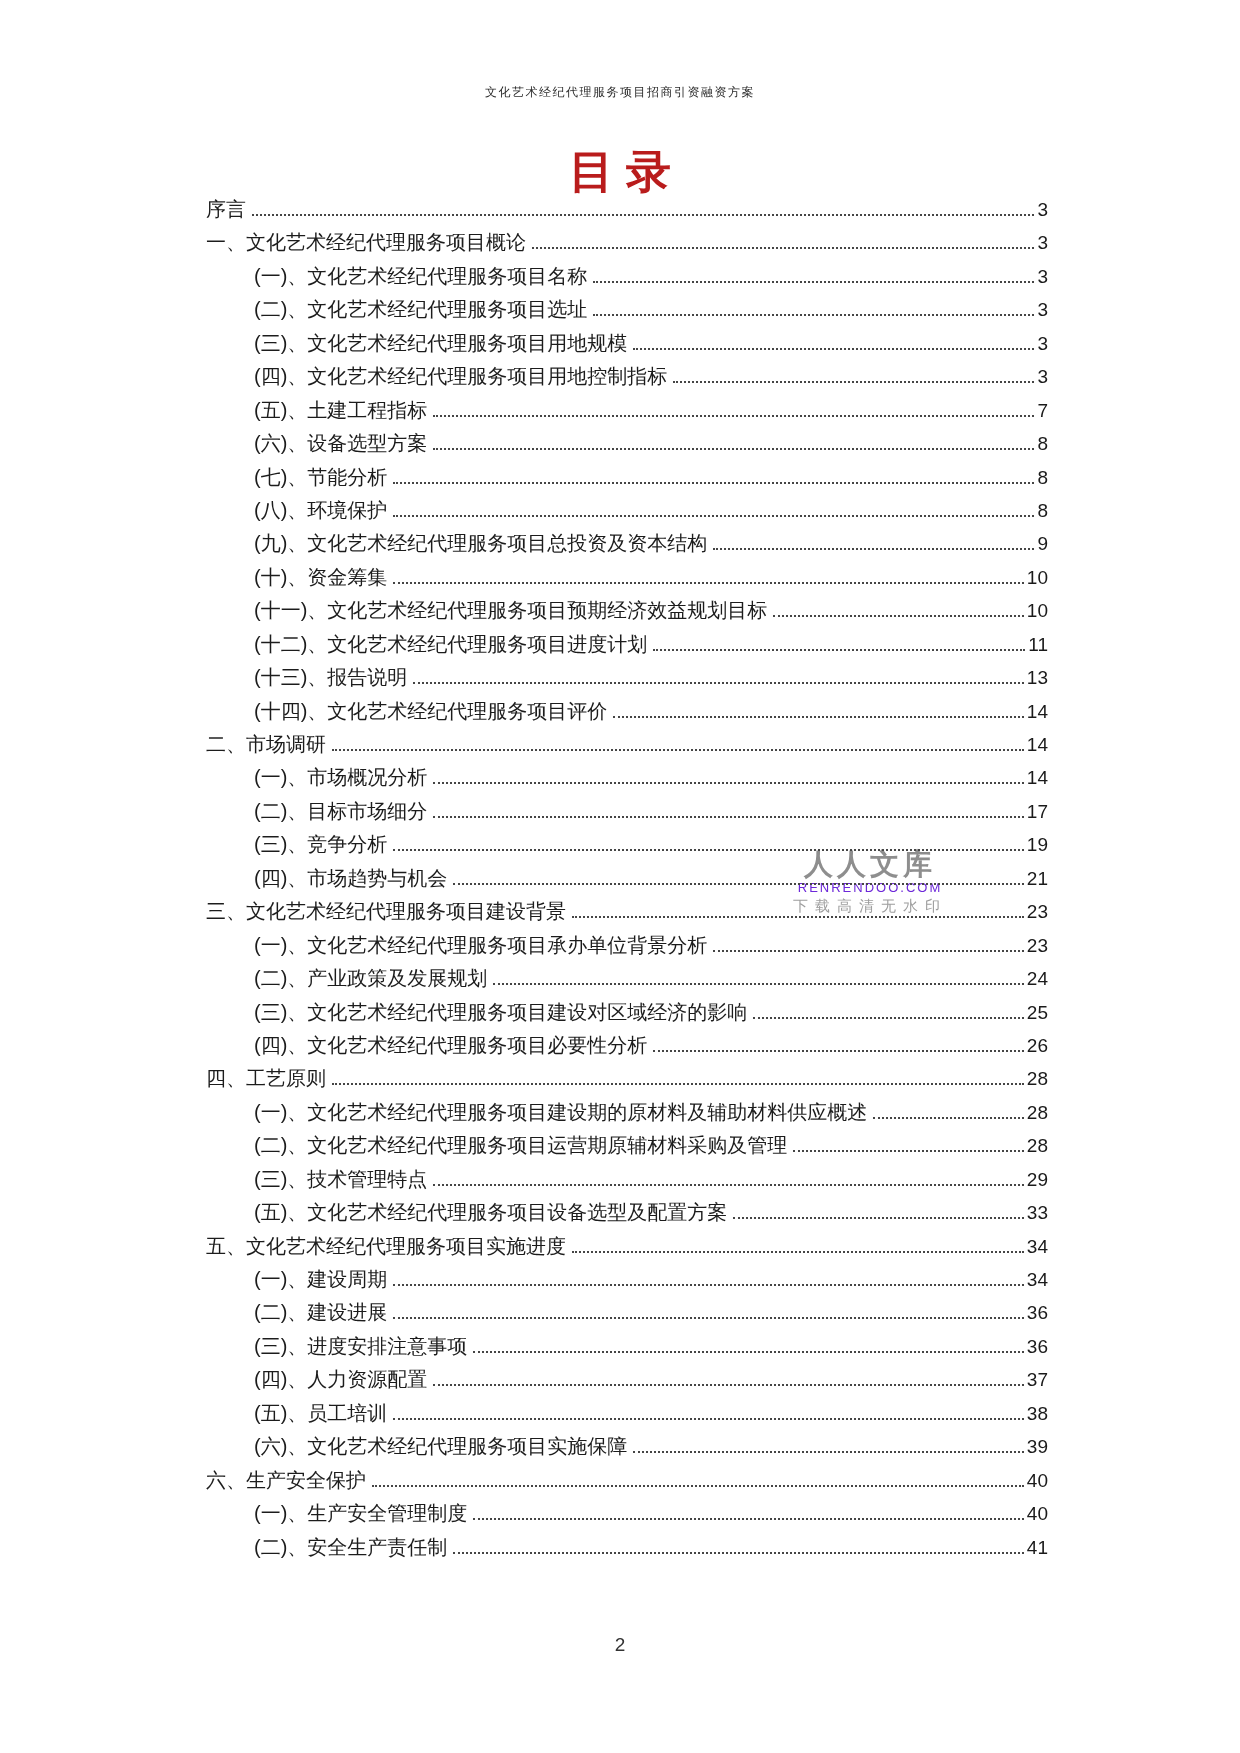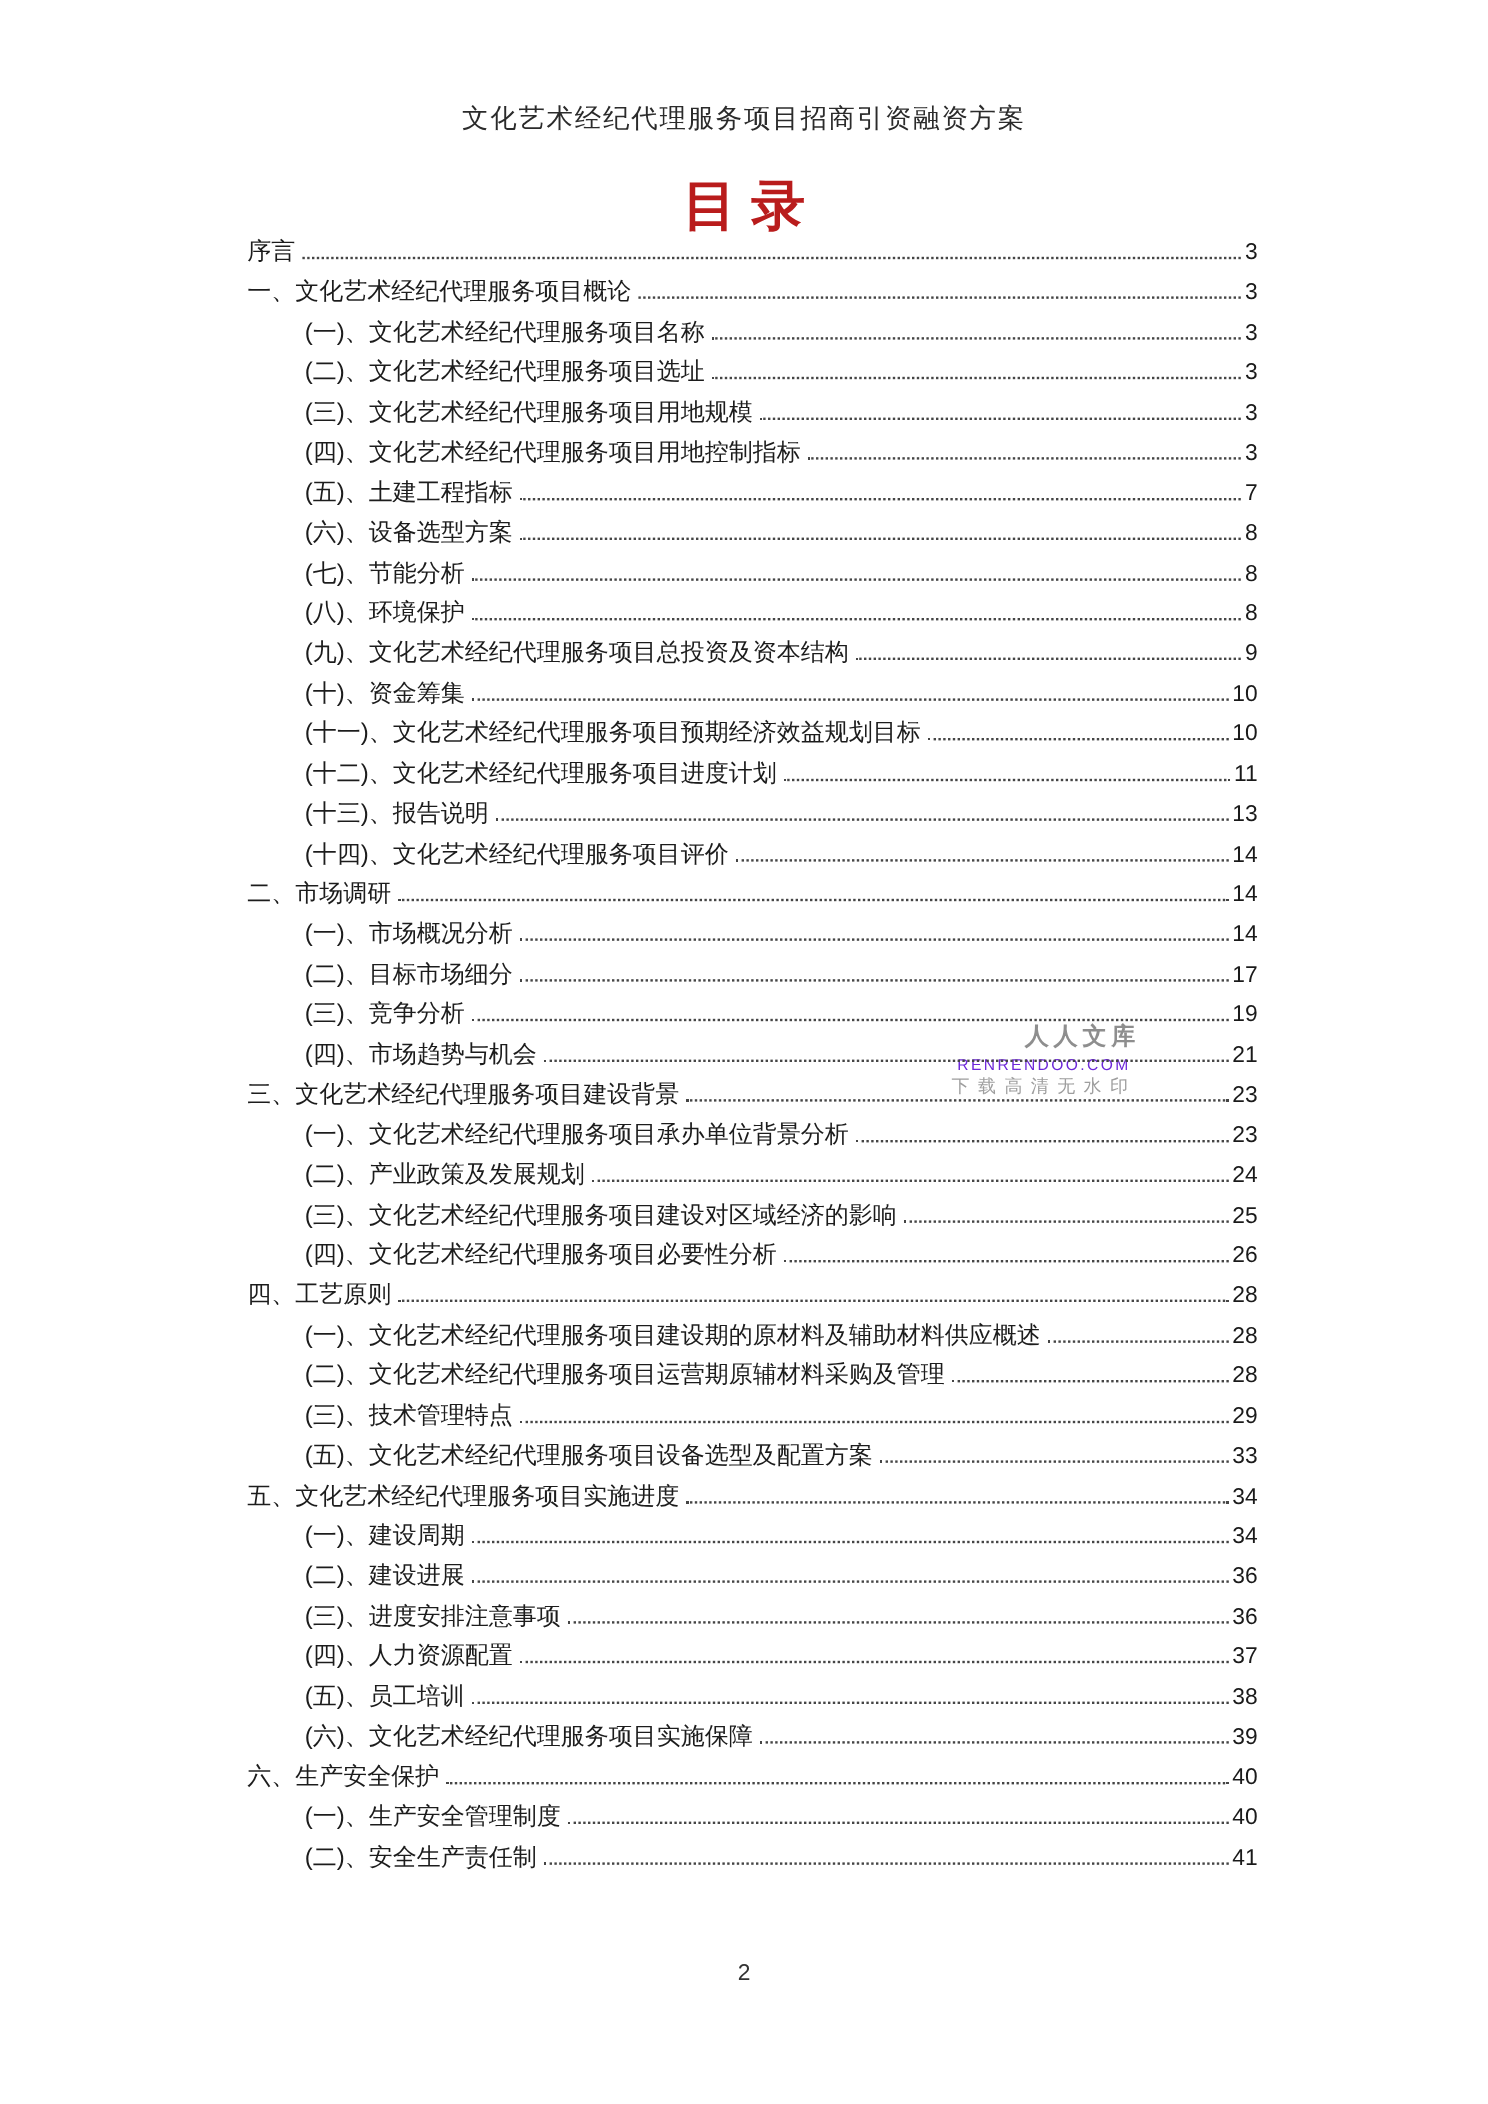--- a/index.html
+++ b/index.html
@@ -11,21 +11,21 @@
     overflow: hidden;
     font-family: "Liberation Sans", sans-serif;
     color: #1a1a1a;
   }
   .doc-header {
     position: absolute;
     top: 84px;
     left: 0;
     right: 0;
     text-align: center;
-    font-size: 22px;
+    font-size: 12px;
     letter-spacing: 1.5px;
     color: #2b2b2b;
   }
   .doc-title {
     position: absolute;
     top: 146px;
     left: 0;
     right: 0;
     margin: 0;
     text-align: center;
@@ -66,25 +66,24 @@
     top: 847px;
     left: 790px;
     width: 160px;
     text-align: center;
     z-index: 0;
     pointer-events: none;
   }
   .wm-brand {
     font-family: "Liberation Serif", serif;
     font-weight: 700;
-    font-size: 20px;
+    font-size: 29px;
     line-height: 34px;
     letter-spacing: 4px;
     color: #8e8e8e;
-    text-align: right;
   }
   .wm-domain {
     font-size: 13px;
     line-height: 14px;
     letter-spacing: 2px;
     color: #6d28d9;
     margin-top: 0px;
   }
   .wm-tagline {
     font-size: 15px;

